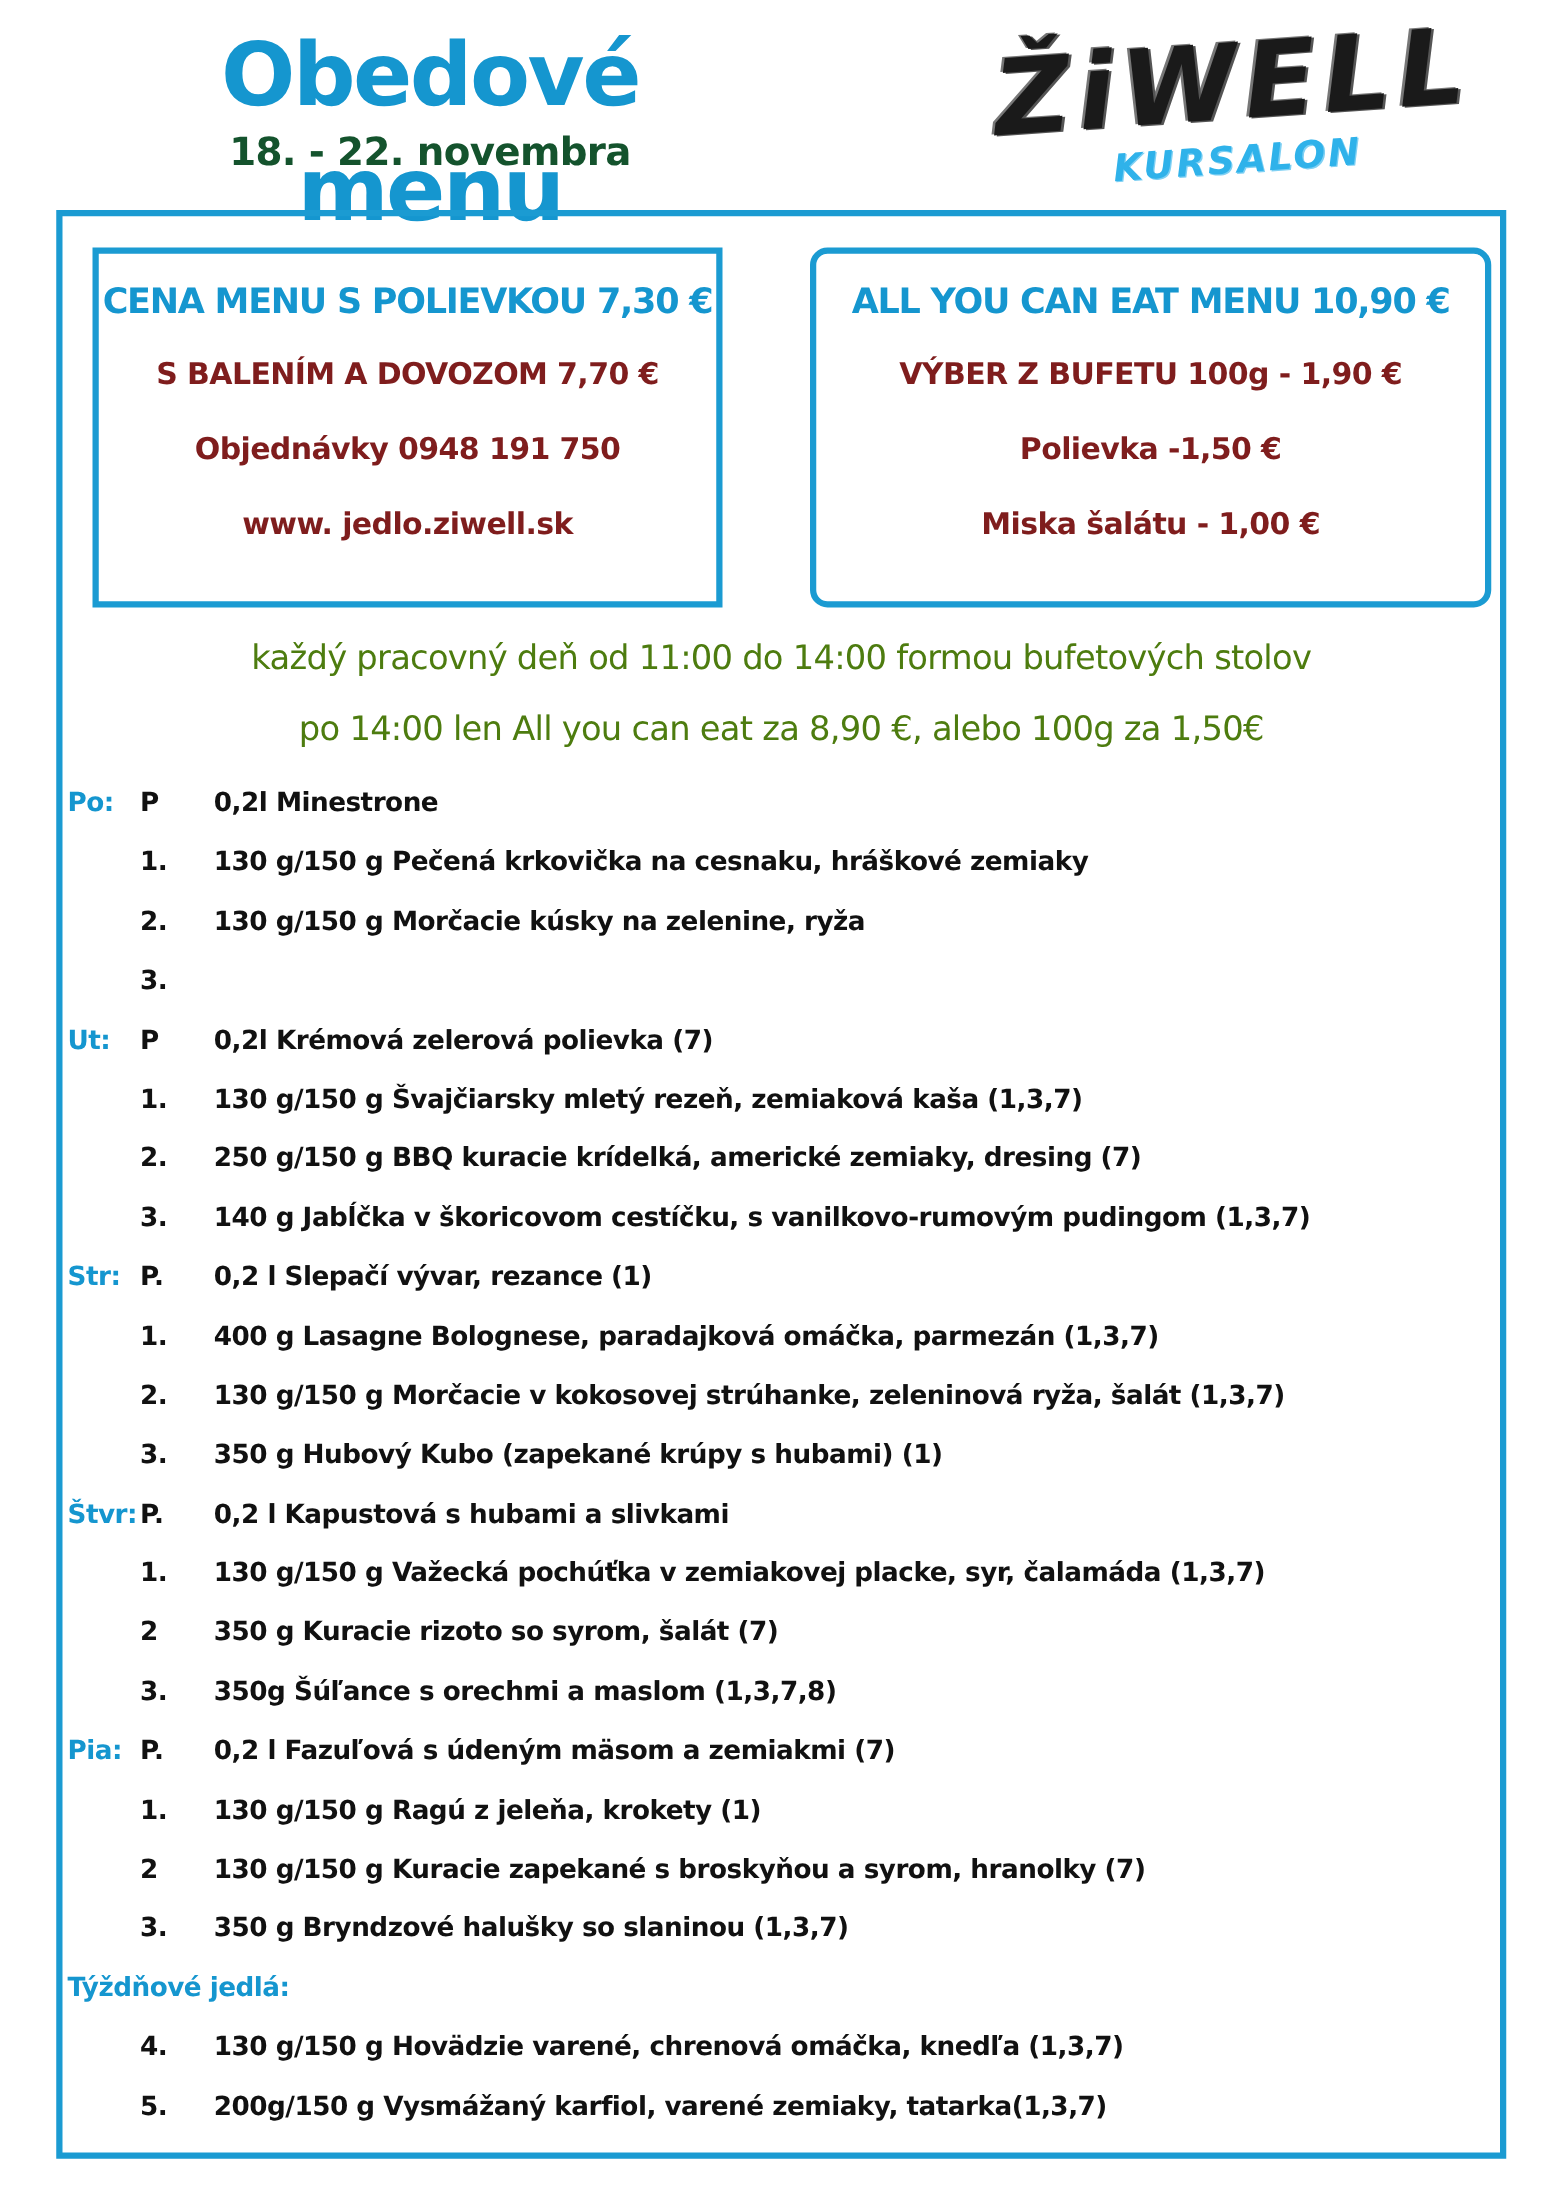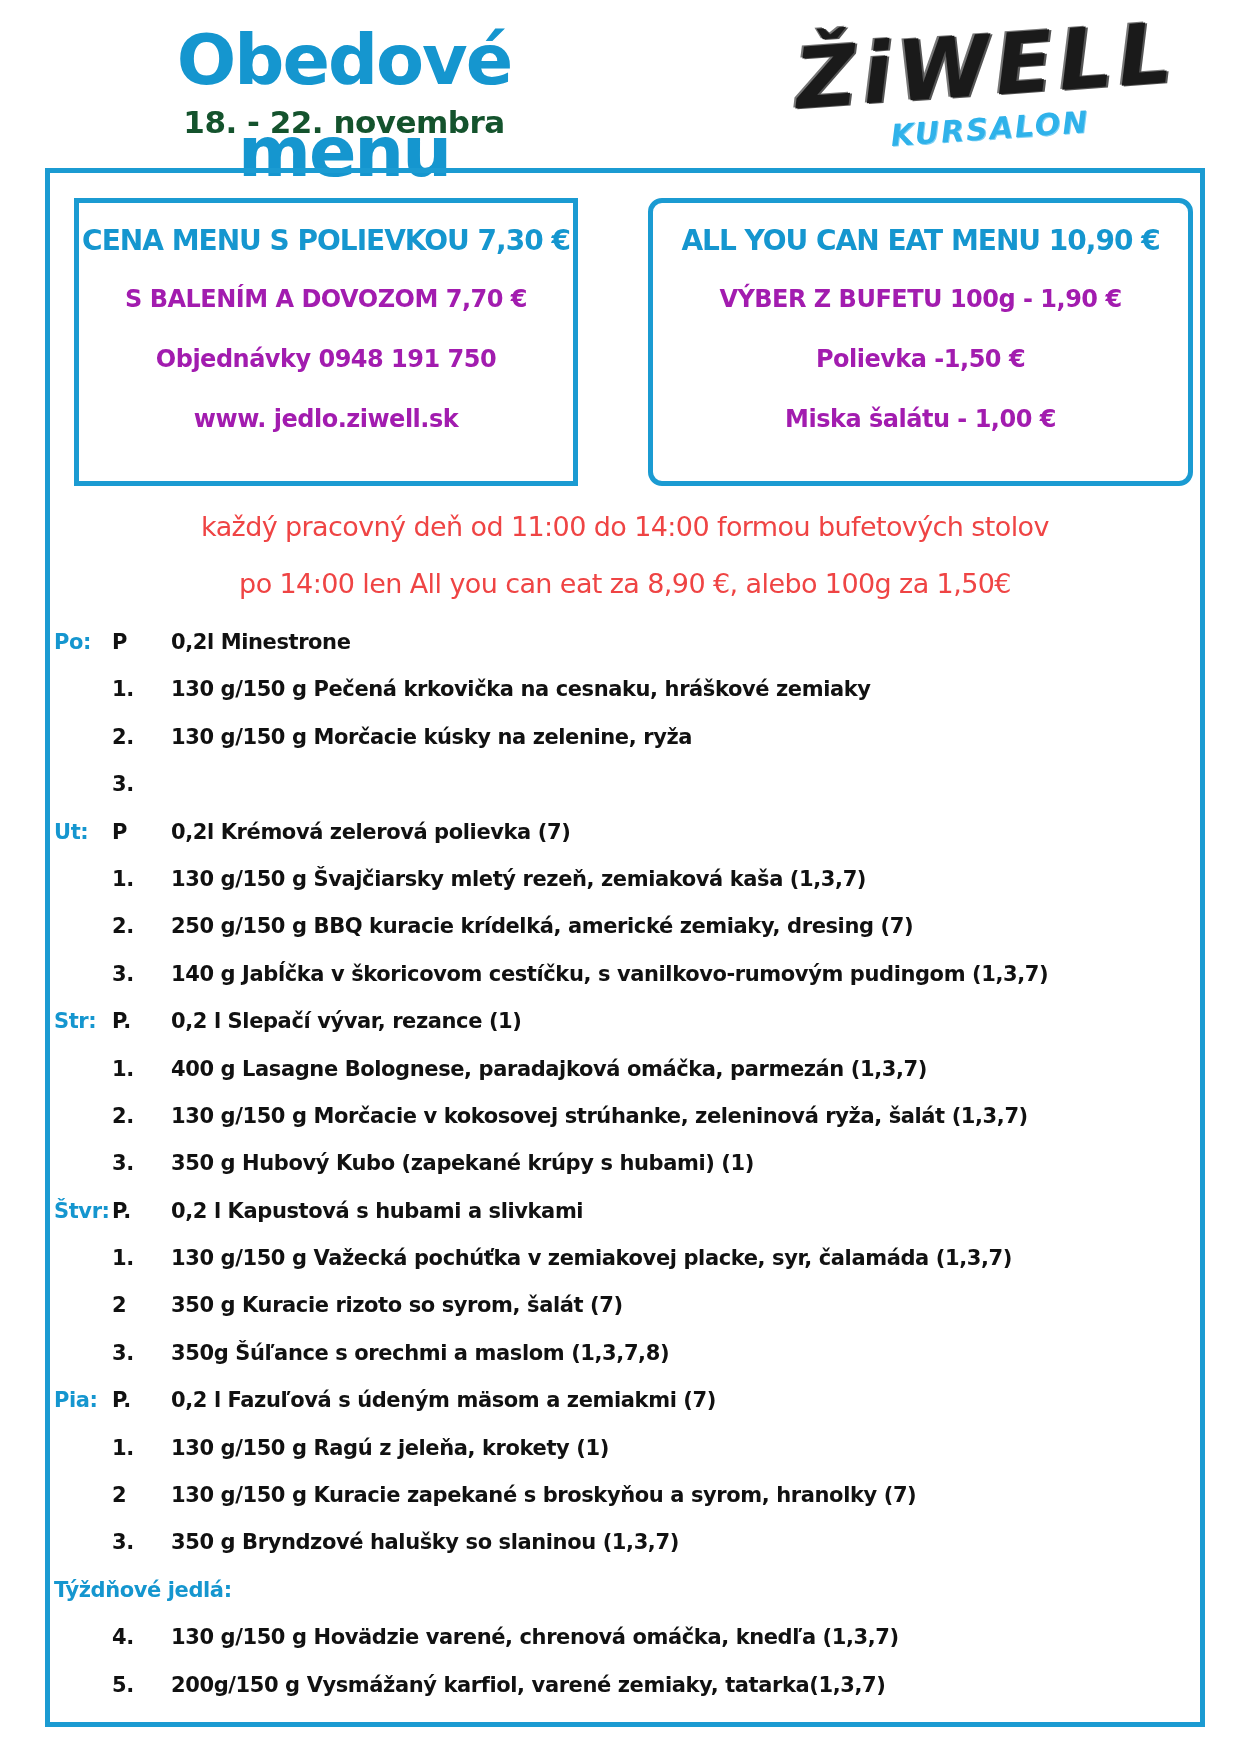--- a/index.html
+++ b/index.html
@@ -46,27 +46,27 @@
     border: 5px solid #1b9bd2; box-sizing: border-box; text-align: center;
   }
   .pricebox.left { left: 74px; width: 504px; }
   .pricebox.right { left: 648px; width: 545px; border-radius: 14px; }
   .pricebox .head {
     margin-top: 16px; color: #1596cf; font-weight: bold;
     font-family: "DejaVu Sans", sans-serif;
     font-size: 28px; line-height: 44px; letter-spacing: -1px;
   }
   .pricebox .line {
-    color: #a21caf; font-weight: bold; font-family: "DejaVu Sans", sans-serif;
+    color: #7f1d1d; font-weight: bold; font-family: "DejaVu Sans", sans-serif;
     font-size: 24px; line-height: 60px; letter-spacing: -0.5px;
   }
   .pricebox .line.first { margin-top: 6px; }
   .info {
     position: absolute; left: 50px; width: 1150px; text-align: center;
-    font-family: "DejaVu Sans", sans-serif; font-size: 27px; color: #ef4444;
+    font-family: "DejaVu Sans", sans-serif; font-size: 27px; color: #4d7c0f;
     letter-spacing: -0.6px; line-height: 40px;
   }
   .menu { position: absolute; left: 50px; top: 620px; width: 934px; }
   .row {
     position: relative; height: 47.4px; line-height: 44px;
     font-family: "DejaVu Sans", sans-serif; font-weight: bold;
     font-size: 21px; color: #111; letter-spacing: -0.4px; white-space: nowrap;
   }
   .row .day {
     position: absolute; left: 4px; color: #1596cf; font-weight: bold;

